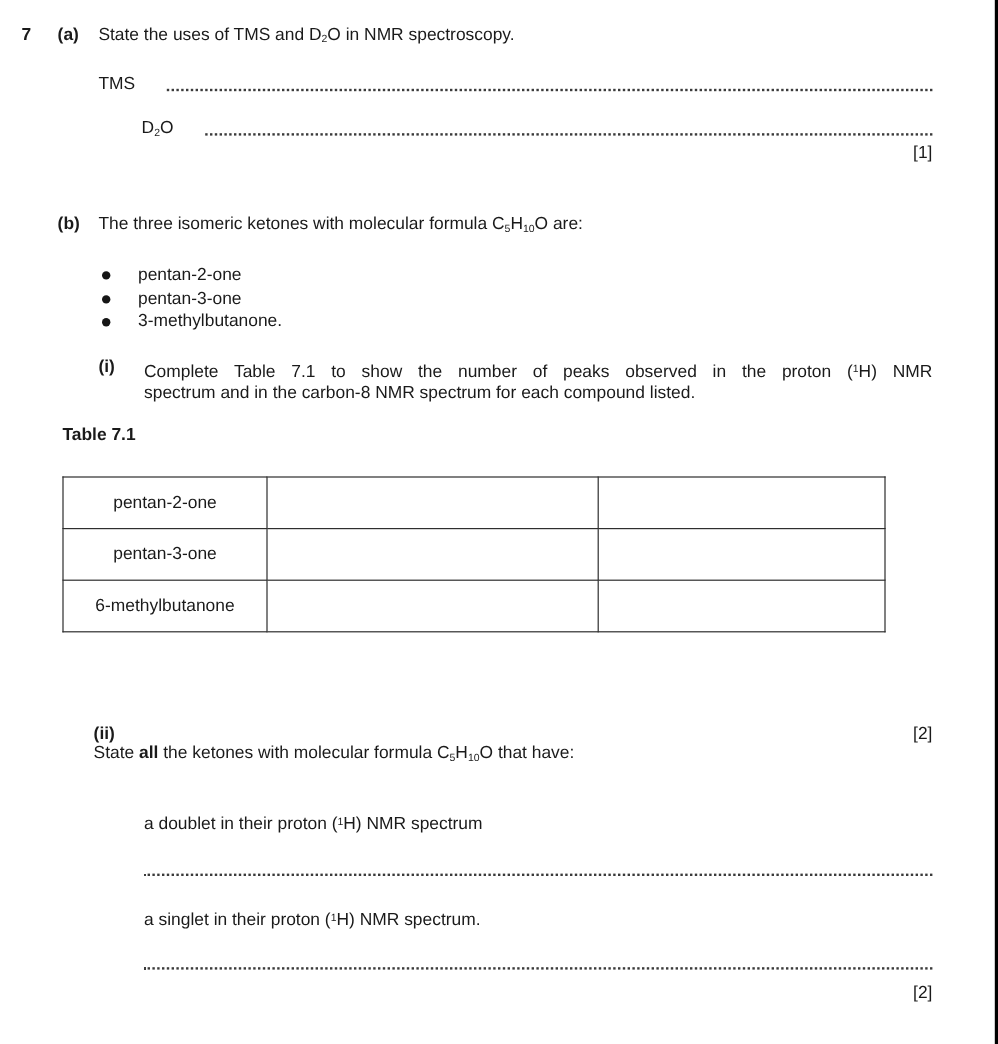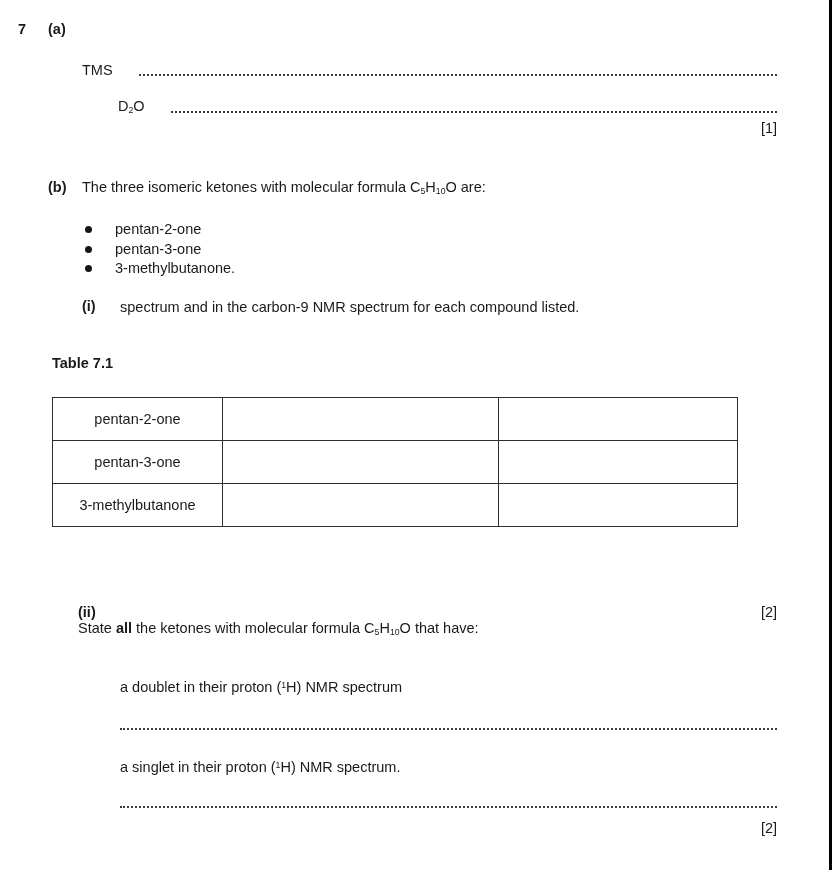--- a/index.html
+++ b/index.html
@@ -57,20 +57,21 @@
   .page-edge { position:absolute; top:0; right:0; width:3px; height:870px; background:#000; }
 </style>
 </head>
 <body>
 
 <div class="page">
 
   <div class="qline" style="top:21px;">
     <span class="qnum">7</span>
     <span class="plabel">(a)</span>
+    <span>State the uses of TMS and D<sub>2</sub>O in NMR spectroscopy.</span>
   </div>
 
   <div class="answer-line" style="top:61px;">
     <span class="al-label">TMS</span>
     <span class="al-dots"></span>
   </div>
 
   <div class="answer-line" style="top:98px;margin-left:36px;">
     <span class="al-label">D<sub>2</sub>O</span>
     <span class="al-dots"></span>
@@ -94,21 +95,22 @@
     </div>
     <div class="bullet-item">
       <span class="bullet-dot"></span>
       <span>3-methylbutanone.</span>
     </div>
   </div>
 
   <div class="subline-i" style="top:298px;">
     <span class="sublabel-i">(i)</span>
     <div class="para">
-      <div>spectrum and in the carbon-9 NMR spectrum for each compound listed.</div>
+      <div class="jline">Complete Table 7.1 to show the number of peaks observed in the proton (<sup>1</sup>H) NMR</div>
+      <div>spectrum and in the carbon-8 NMR spectrum for each compound listed.</div>
     </div>
   </div>
 
   <div class="tbl-title" style="top:355px;">Table 7.1</div>
 
   <table class="nmr-table">
     <colgroup>
       <col style="width:170px;">
         <col style="width:276px;">
         <col style="width:239px;">
@@ -118,21 +120,21 @@
       <td>pentan-2-one</td>
       <td></td>
       <td></td>
     </tr>
     <tr class="row-data">
       <td>pentan-3-one</td>
       <td></td>
       <td></td>
     </tr>
     <tr class="row-data">
-      <td>3-methylbutanone</td>
+      <td>6-methylbutanone</td>
       <td></td>
       <td></td>
     </tr>
   </tbody>
     </table>
 
   <div class="marks" style="top:604px;">[2]</div>
 
   <div class="subline-ii" style="top:604px;flex-direction:column;">
     <span class="sublabel-ii">(ii)</span>

